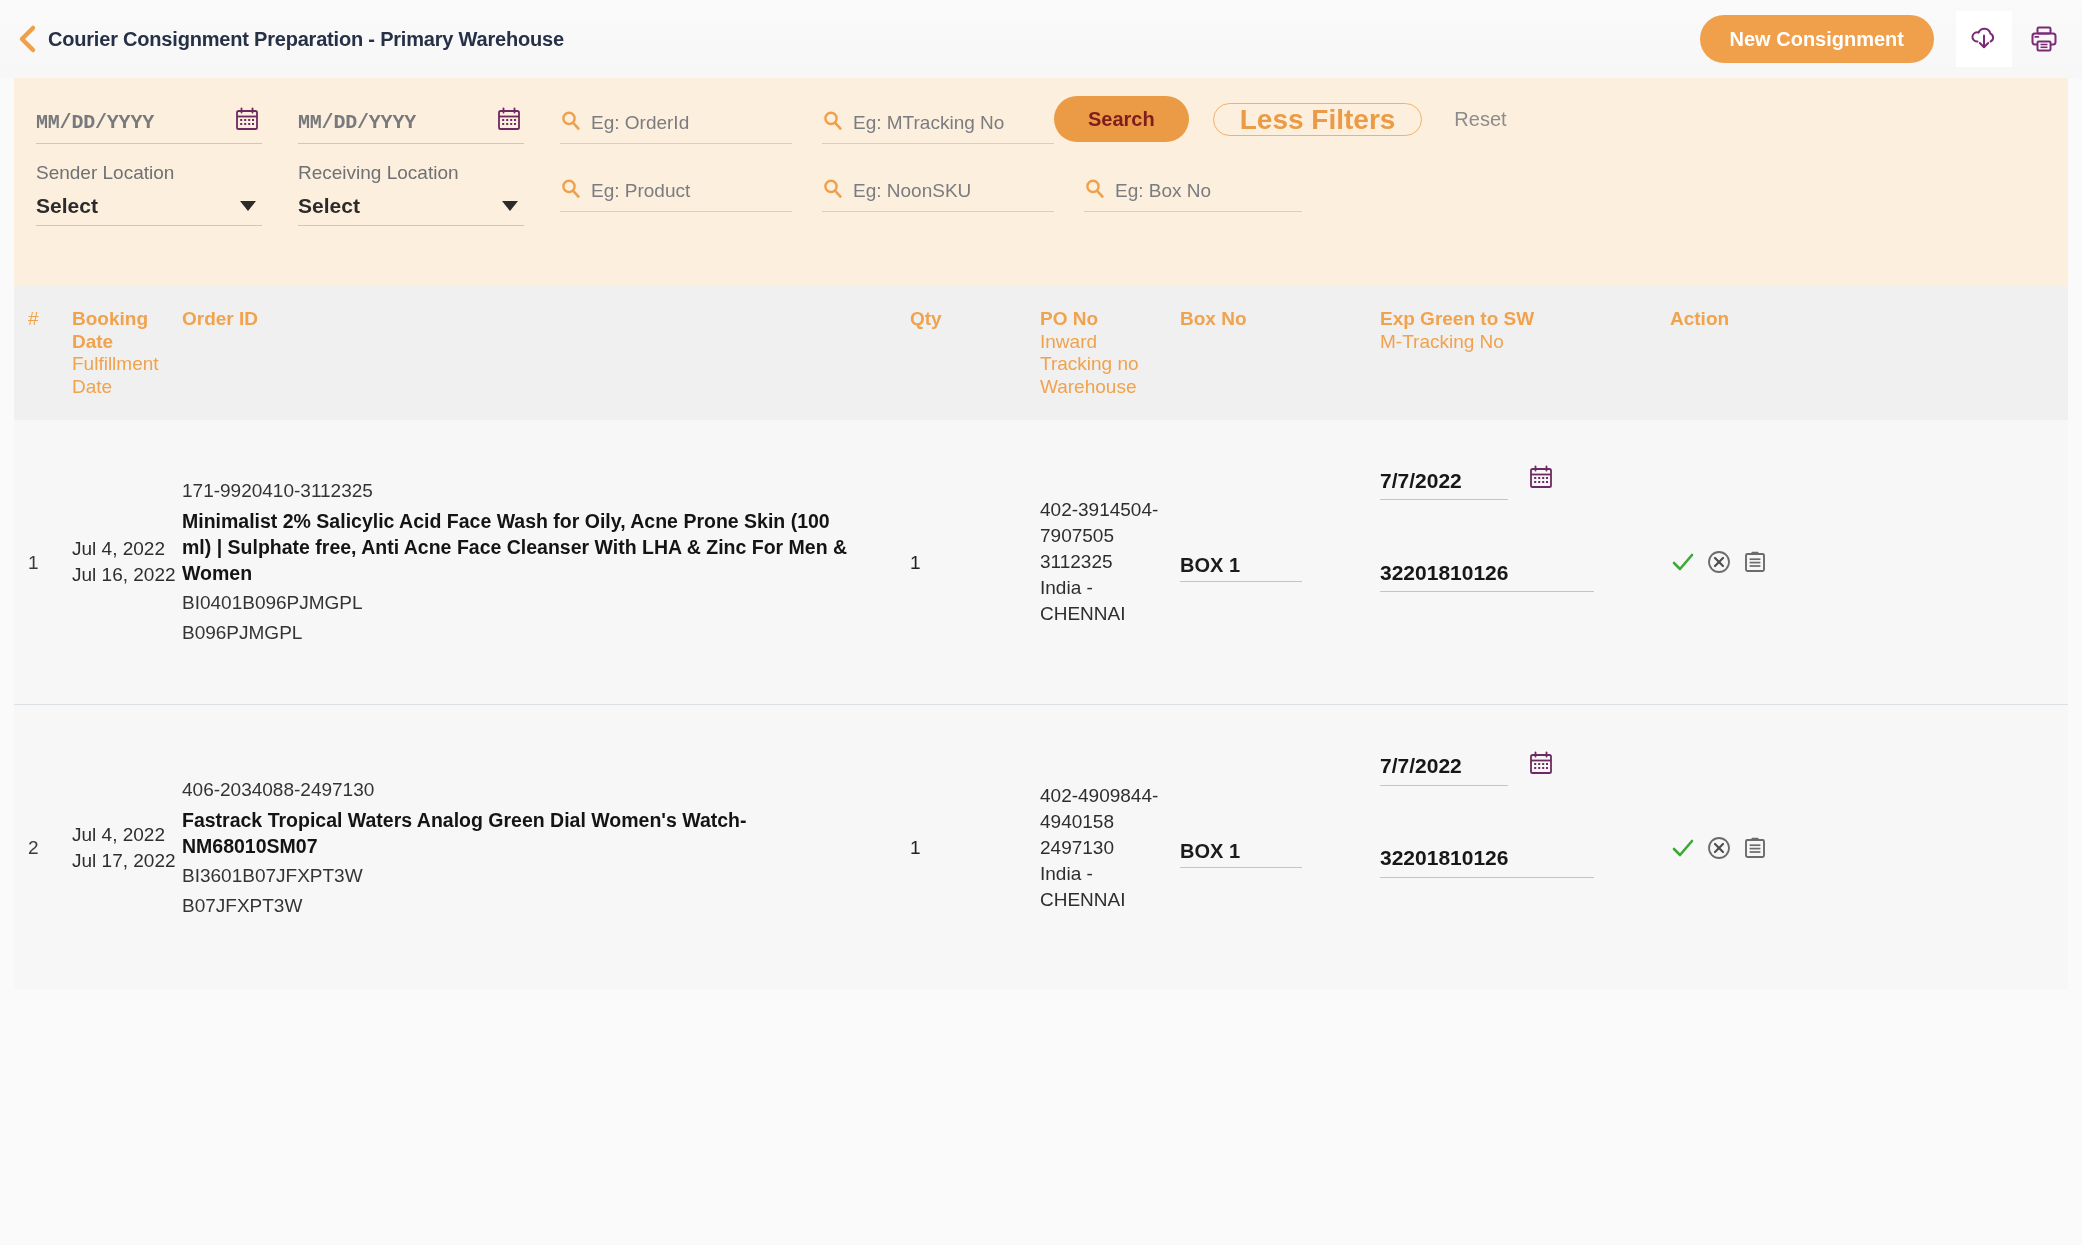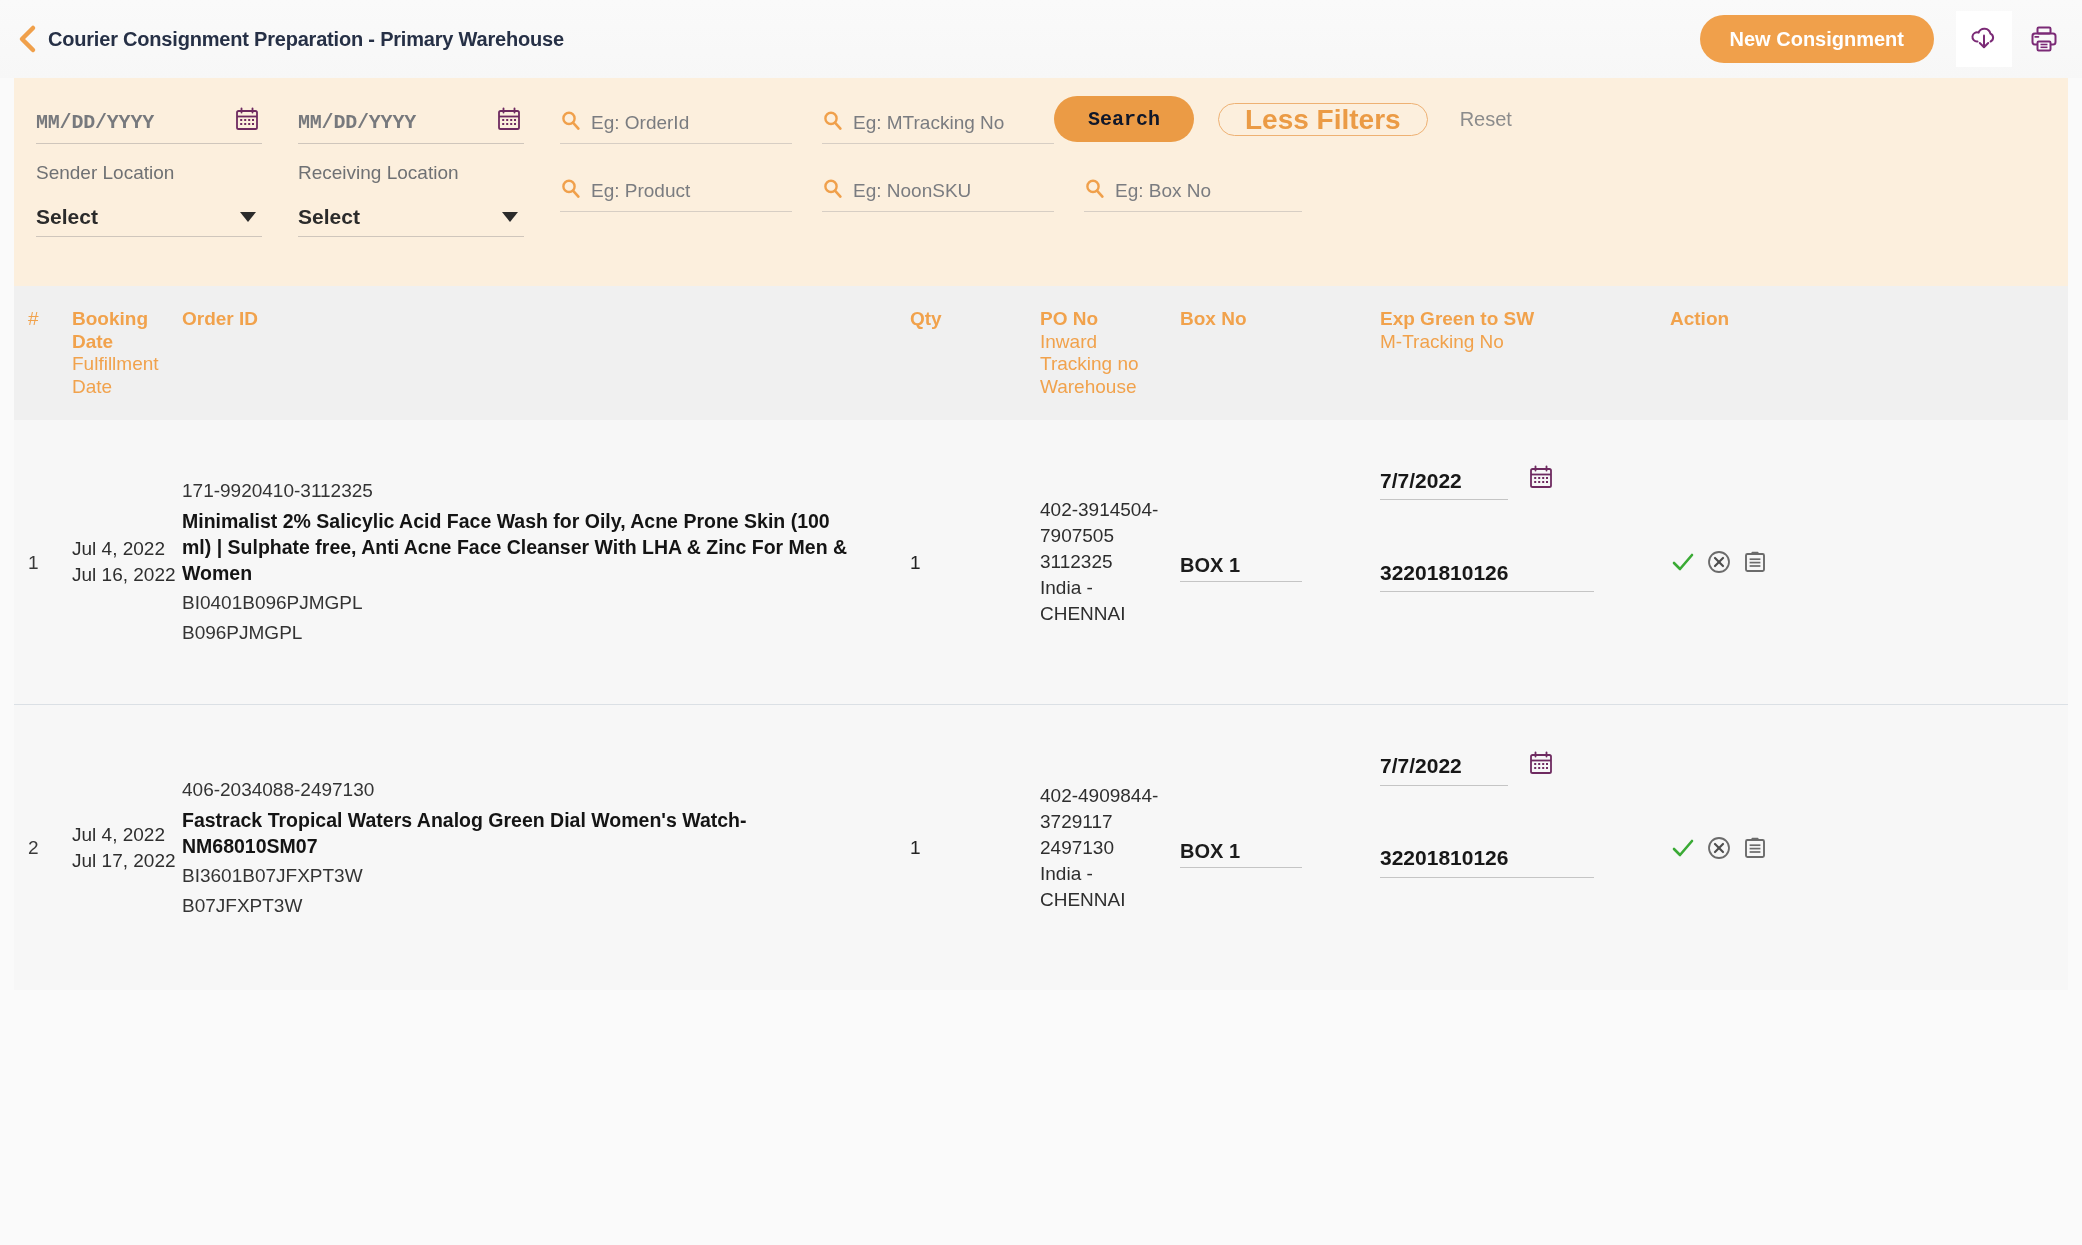--- a/index.html
+++ b/index.html
@@ -120,21 +120,21 @@
     right: 2px;
     top: 4px;
     cursor: pointer;
     line-height: 0;
   }
 
   .sub-label {
     font-size: 19px;
     color: #6f7174;
     margin-top: 18px;
-    margin-bottom: 13px;
+    margin-bottom: 2px;
     display: block;
   }
 
   .select-row {
     border-bottom: 1px solid #cfc6bc;
     height: 40px;
     display: flex;
     align-items: center;
     width: 226px;
     cursor: pointer;
@@ -171,28 +171,28 @@
   .action-row {
     position: absolute;
     left: 1040px;
     top: 18px;
     display: flex;
     align-items: center;
     gap: 0;
   }
   .search-btn {
     background: #eb9b45;
-    color: #0f172a;
+    color: #7f1d1d;
     border: none;
     border-radius: 24px;
     height: 46px;
     padding: 0 34px;
     font-size: 20px;
     font-weight: bold;
-    font-family: Liberation Mono, monospace;
+    font-family: Liberation Sans, sans-serif;
     cursor: pointer;
   }
   .lessfilters-btn {
     background: transparent;
     color: #eb9b45;
     border: 1.5px solid #eeb173;
     border-radius: 24px;
     height: 33px;
     padding: 0 26px;
     font-size: 28px;
@@ -591,21 +591,21 @@
     <div class="prod-block">
       <div class="prod-orderid">406-2034088-2497130</div>
       <div class="prod-title">Fastrack Tropical Waters Analog Green Dial Women's Watch-NM68010SM07</div>
       <div class="prod-sku">BI3601B07JFXPT3W</div>
       <div class="prod-sku">B07JFXPT3W</div>
     </div>
     <div></div>
     <div class="cell">1</div>
     <div class="pono-block">
       <div>402-4909844-</div>
-      <div>3729117</div>
+      <div>4940158</div>
       <div>2497130</div>
       <div>India -</div>
       <div>CHENNAI</div>
     </div>
     <div>
       <div class="boxno-input">BOX 1</div>
     </div>
     <div class="expdate-stack">
       <div class="date-input">7/7/2022</div>
       <span class="date-cal-btn">

